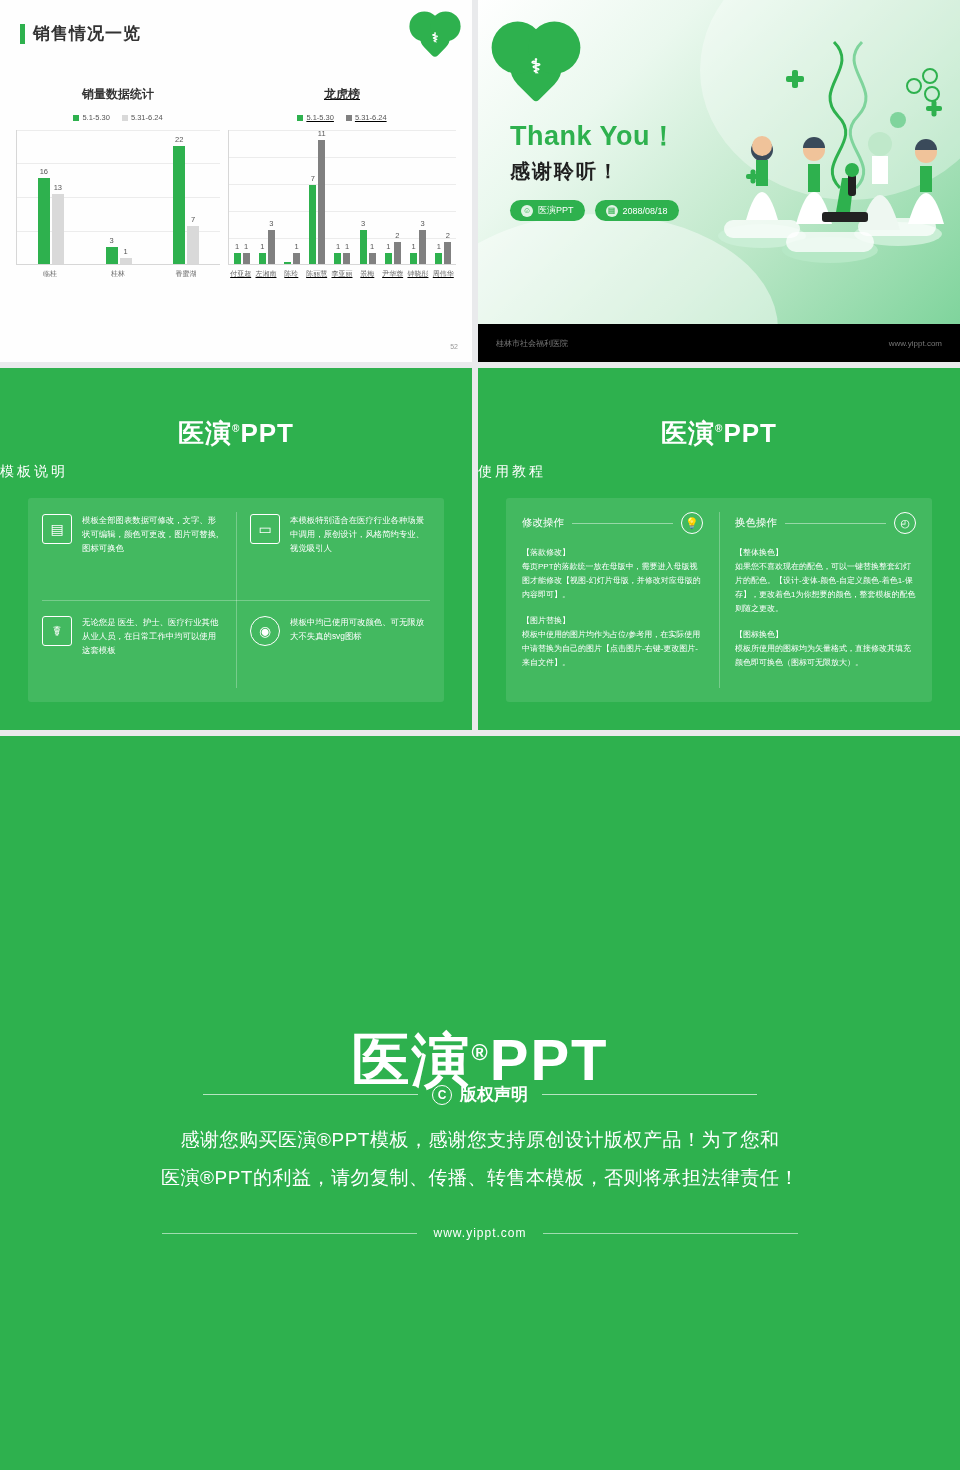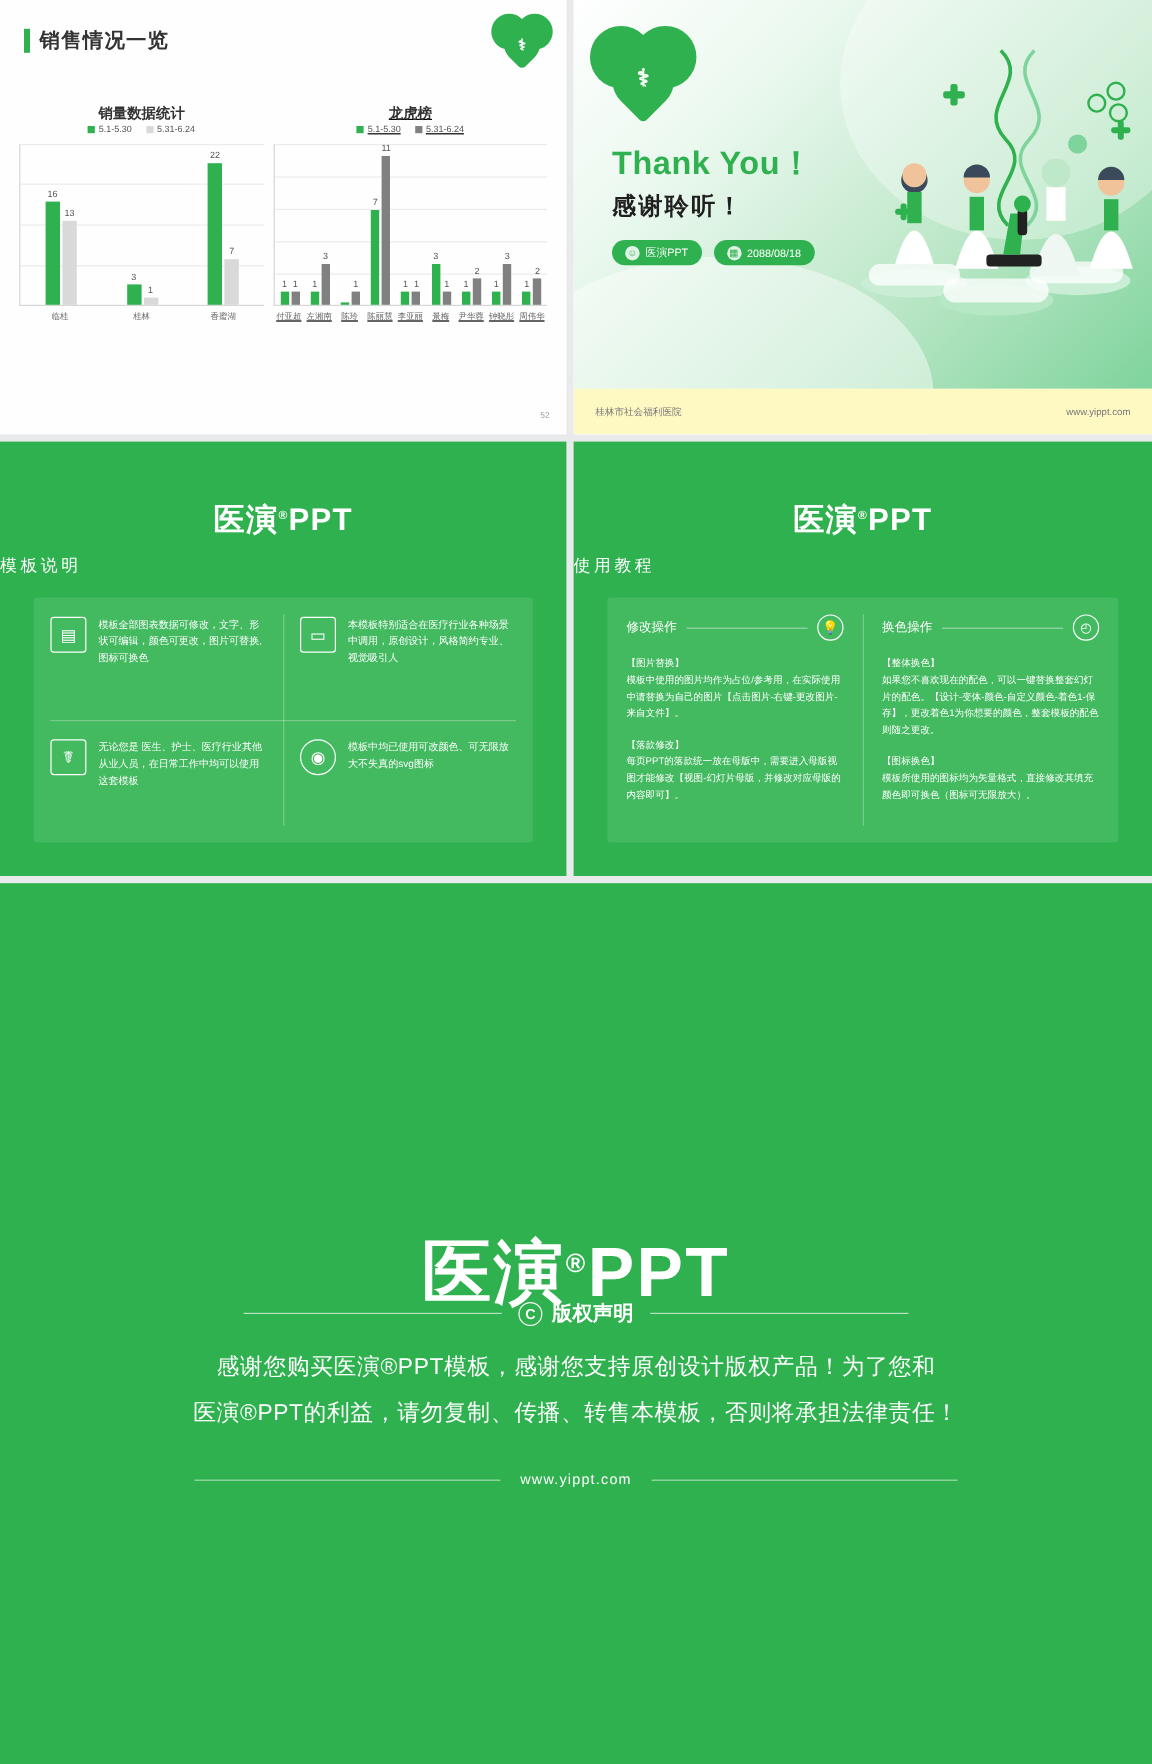--- a/index.html
+++ b/index.html
@@ -33,21 +33,21 @@
   .heart::before{ width:100%; height:100%; top:-50%; left:0; }
   .heart::after { width:100%; height:100%; top:0; left:50%; }
   .heart .mark{
      position:absolute; z-index:4; left:50%; top:50%;
      transform: translate(-50%,-50%) rotate(45deg);
      color:#fff; font-size:13px; font-weight:bold; line-height:1;
   }
 
   .chart-block { position:absolute; }
   .chart-title { text-align:center; font-size:12px; font-weight:bold; color:#333; }
-  .legend { display:flex; justify-content:center; gap:12px; }
+  .legend { display:flex; justify-content:center; gap:12px; margin-top:10px; }
   .legend .li { display:flex; align-items:center; gap:3px; font-size:7.5px; color:#555; }
   .legend .sw { width:6px; height:6px; }
   .plot { position:relative; border-left:1px solid #d7d7d7; border-bottom:1px solid #d7d7d7; }
   .gridline { position:absolute; left:0; right:0; height:1px; background:#ececec; }
   .bars { position:absolute; left:0; right:0; bottom:0; top:0; display:flex; align-items:flex-end; }
   .group { flex:1; display:flex; justify-content:center; align-items:flex-end; gap:2px; height:100%; }
   .bar { position:relative; width:12px; }
   .bar .v { position:absolute; top:-11px; left:50%; transform:translateX(-50%); font-size:7.5px; color:#555; }
   .xlabels { display:flex; margin-top:4px; }
   .xlabels .xl { flex:1; text-align:center; font-size:7px; color:#666; }
@@ -64,21 +64,21 @@
   #slide2 .ty { position:absolute; left:32px; top:118px; }
   #slide2 .ty .en { font-size:27px; font-weight:bold; color:#2eb14e; letter-spacing:.5px; }
   #slide2 .ty .cn { font-size:20px; font-weight:bold; color:#1f1f1f; margin-top:4px; letter-spacing:2px;}
   #slide2 .pills { position:absolute; left:32px; top:200px; display:flex; gap:10px; }
   #slide2 .pill { display:flex; align-items:center; gap:5px; background:#2eb14e; color:#fff;
       border-radius:11px; padding:4px 11px; font-size:9px; }
   #slide2 .pill .ic { width:12px; height:12px; border-radius:50%; background:rgba(255,255,255,.85);
       display:flex; align-items:center; justify-content:center; color:#2eb14e; font-size:8px; }
   #slide2 .illus { position:absolute; right:8px; top:24px; width:250px; height:250px; }
   #slide2 .footer { position:absolute; left:0; bottom:0; width:482px; height:38px;
-      display:flex; align-items:center; justify-content:space-between; padding:0 18px; background:#fef9c3; }
+      display:flex; align-items:center; justify-content:space-between; padding:0 18px; background:#000000; }
   #slide2 .footer span { font-size:8px; color:#777; }
 
   
   .green-slide { background:#2eb14e; color:#fff; }
   #slide3 { left:0; top:368px; width:472px; height:362px; }
   #slide4 { left:478px; top:368px; width:482px; height:362px; }
   .gs-logo { text-align:center; padding-top:48px; }
   .brandmark { font-size:26px; font-weight:bold; letter-spacing:1px; display:inline-block;}
   .brandmark sup { font-size:10px; vertical-align:super; }
   .gs-sub { font-size:14px; margin-top:12px; letter-spacing:3px; }
@@ -426,24 +426,24 @@
 
     <div class="cards">
       <div class="vline"></div>
 
       <div class="tcard">
         <div class="hd">
           <span class="h">修改操作</span>
           <span class="line"></span>
           <span class="bulb">💡</span>
         </div>
+        <p style="white-space:pre-line">【落款修改】
+每页PPT的落款统一放在母版中，需要进入母版视图才能修改【视图-幻灯片母版，并修改对应母版的内容即可】。</p>
         <p style="white-space:pre-line">【图片替换】
 模板中使用的图片均作为占位/参考用，在实际使用中请替换为自己的图片【点击图片-右键-更改图片-来自文件】。</p>
-        <p style="white-space:pre-line">【落款修改】
-每页PPT的落款统一放在母版中，需要进入母版视图才能修改【视图-幻灯片母版，并修改对应母版的内容即可】。</p>
       </div>
 
       <div class="tcard">
         <div class="hd">
           <span class="h">换色操作</span>
           <span class="line"></span>
           <span class="bulb">◴</span>
         </div>
         <p style="white-space:pre-line">【整体换色】
 如果您不喜欢现在的配色，可以一键替换整套幻灯片的配色。【设计-变体-颜色-自定义颜色-着色1-保存】，更改着色1为你想要的颜色，整套模板的配色则随之更改。</p>

